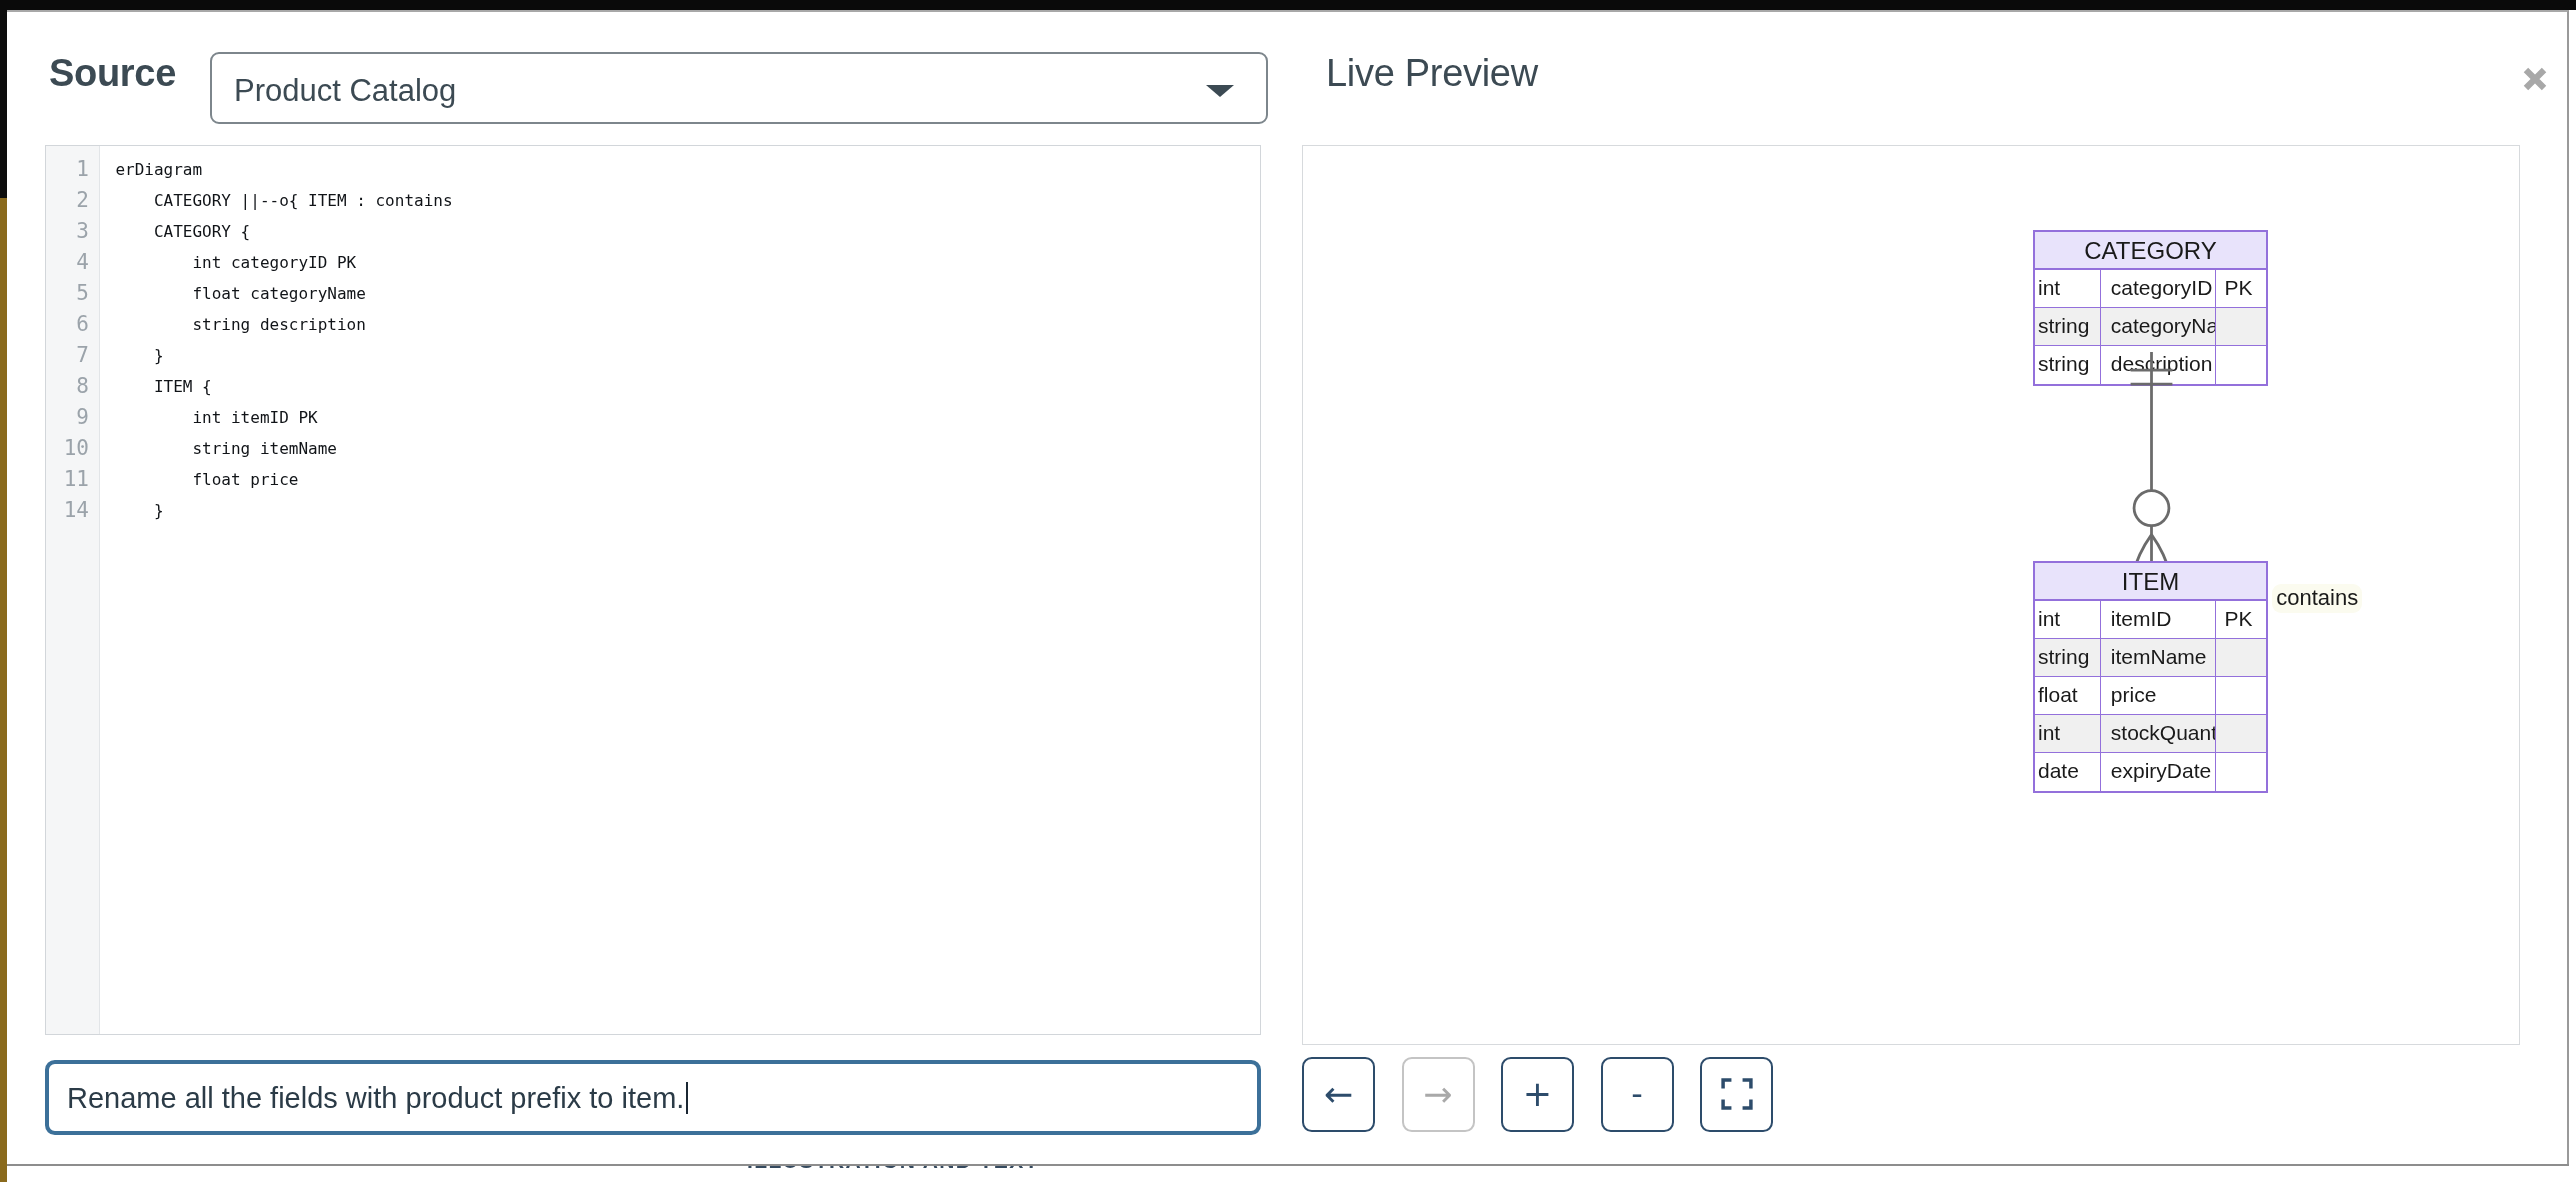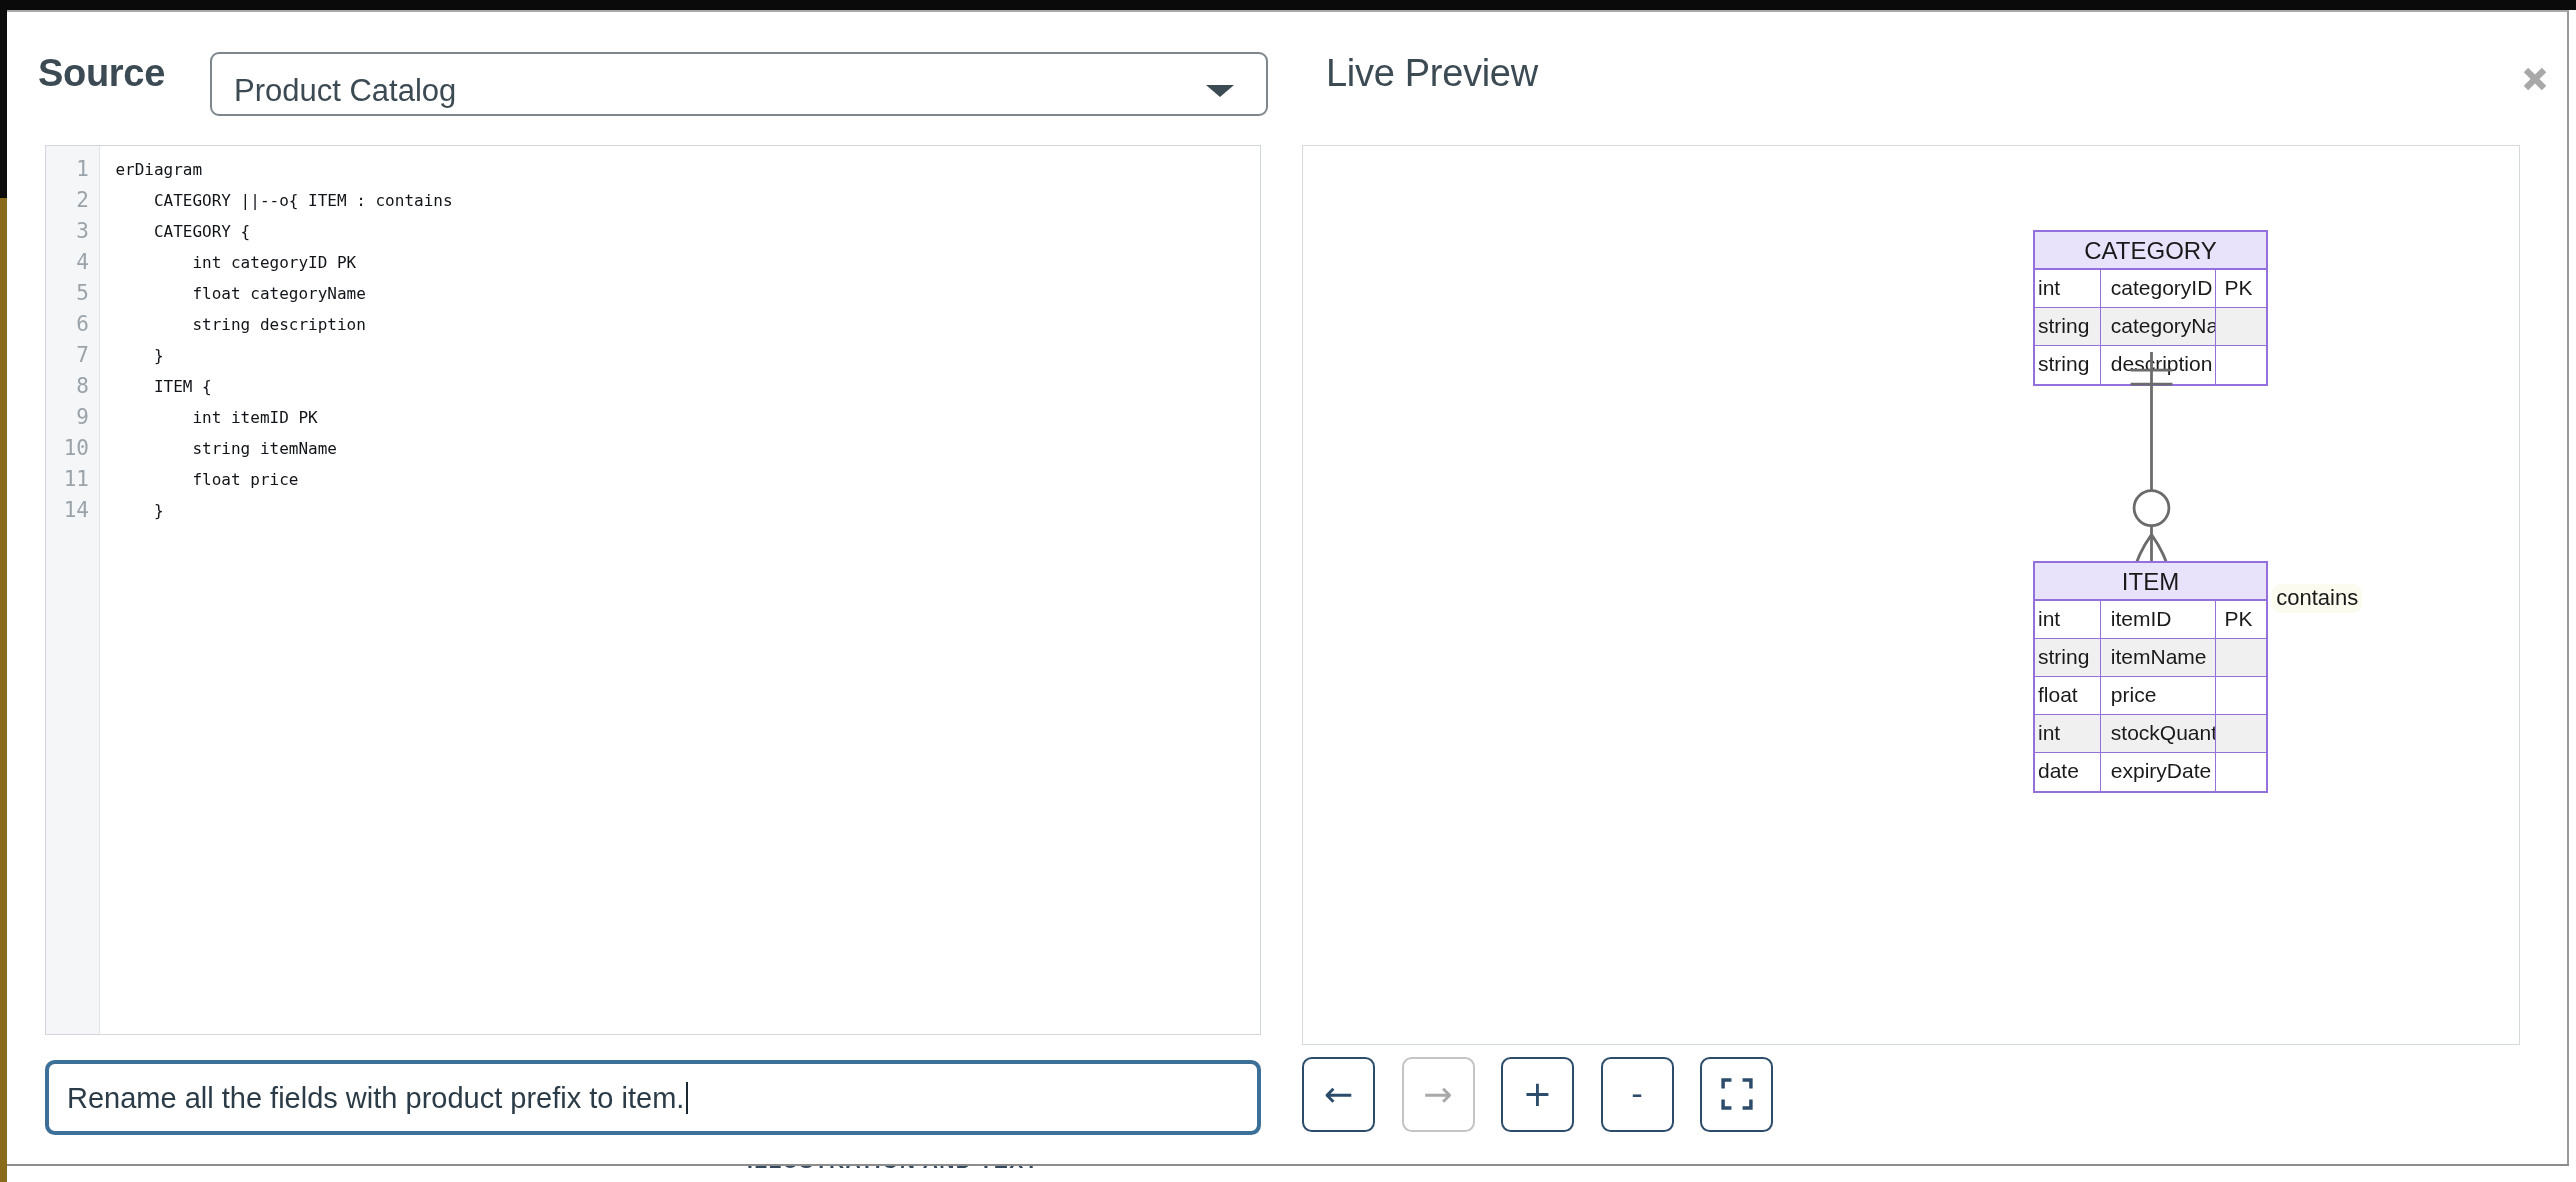--- a/index.html
+++ b/index.html
@@ -49,28 +49,28 @@
     white-space: nowrap;
     letter-spacing: 1.4px;
   }
 
   
   #header {
     position: absolute; left: 0; top: 0;
     width: 2562px; height: 126px;
   }
   #source-title {
-    position: absolute; left: 31px; top: 40px;
+    position: absolute; left: 42px; top: 40px;
     font-size: 38px; font-weight: bold; color: #3c4a53;
     letter-spacing: -0.3px;
     text-align: center;
   }
   #source-select {
     position: absolute; left: 203px; top: 40px;
-    width: 1058px; height: 64px;
+    width: 1058px; height: 72px;
     background: #ffffff;
     border: 2.1px solid #7d868c;
     border-radius: 9px;
     cursor: pointer;
   }
   #source-select-value {
     position: absolute; left: 22px; top: 19.5px;
     font-size: 31px; color: #3c4a53;
     white-space: nowrap;
   }

